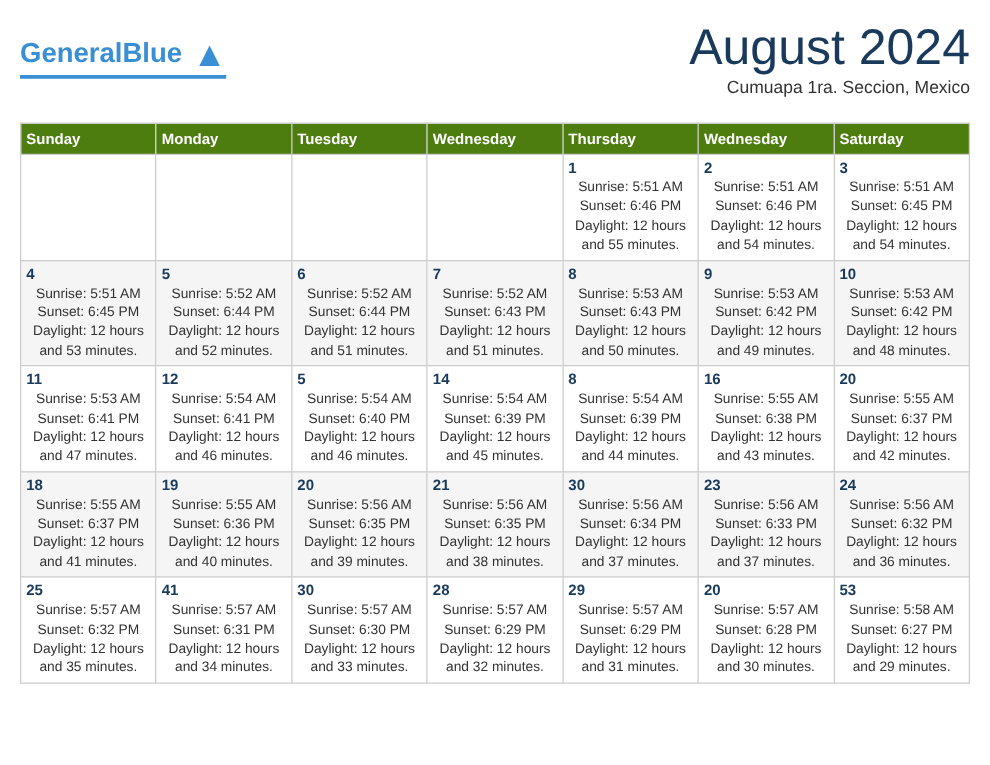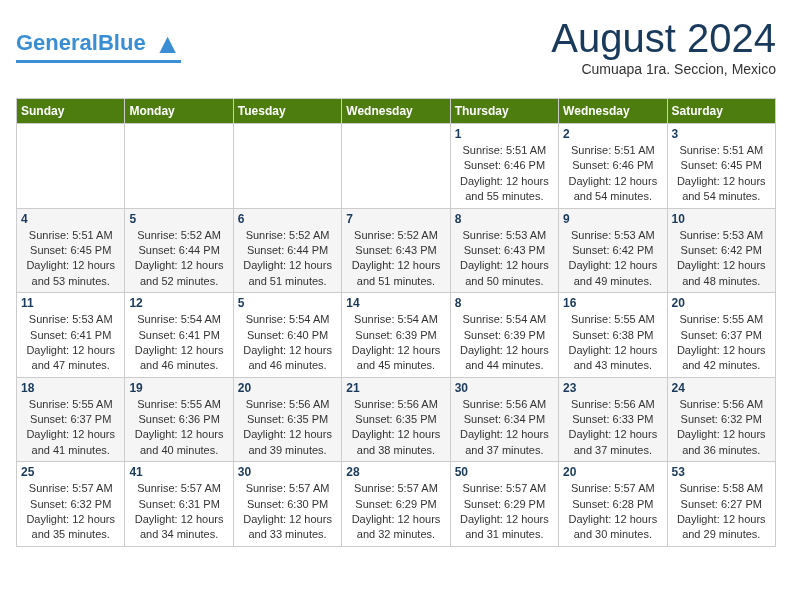--- a/index.html
+++ b/index.html
@@ -237,21 +237,21 @@
         </td>
         <td>
           <div class="day-num">30</div>
           <div class="day-detail">Sunrise: 5:57 AM<br>Sunset: 6:30 PM<br>Daylight: 12 hours and 33 minutes.</div>
         </td>
         <td>
           <div class="day-num">28</div>
           <div class="day-detail">Sunrise: 5:57 AM<br>Sunset: 6:29 PM<br>Daylight: 12 hours and 32 minutes.</div>
         </td>
         <td>
-          <div class="day-num">50</div>
+          <div class="day-num">29</div>
           <div class="day-detail">Sunrise: 5:57 AM<br>Sunset: 6:29 PM<br>Daylight: 12 hours and 31 minutes.</div>
         </td>
         <td>
           <div class="day-num">20</div>
           <div class="day-detail">Sunrise: 5:57 AM<br>Sunset: 6:28 PM<br>Daylight: 12 hours and 30 minutes.</div>
         </td>
         <td>
           <div class="day-num">53</div>
           <div class="day-detail">Sunrise: 5:58 AM<br>Sunset: 6:27 PM<br>Daylight: 12 hours and 29 minutes.</div>
         </td>

